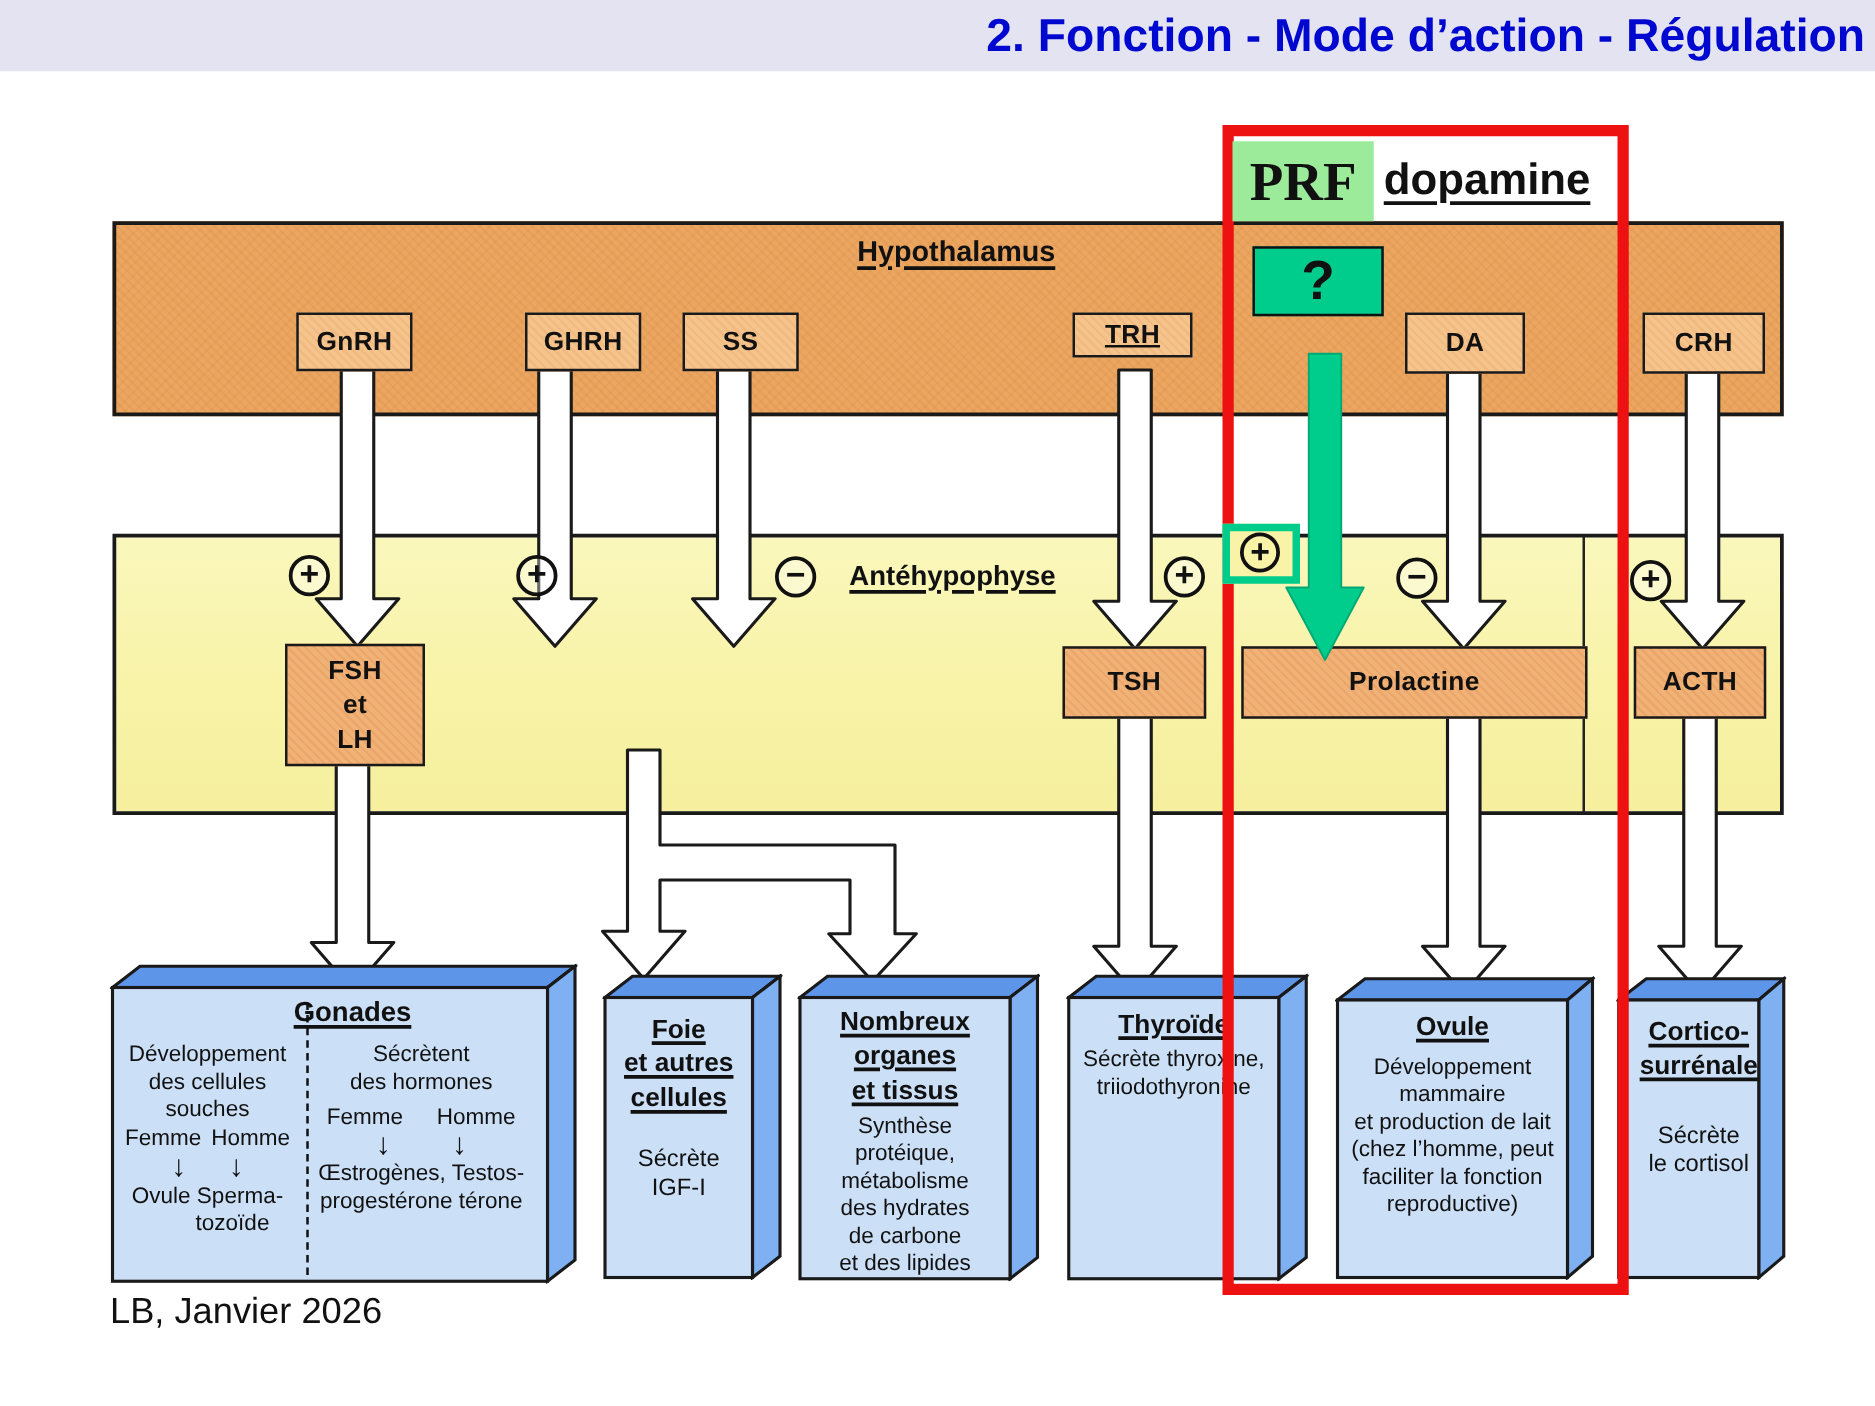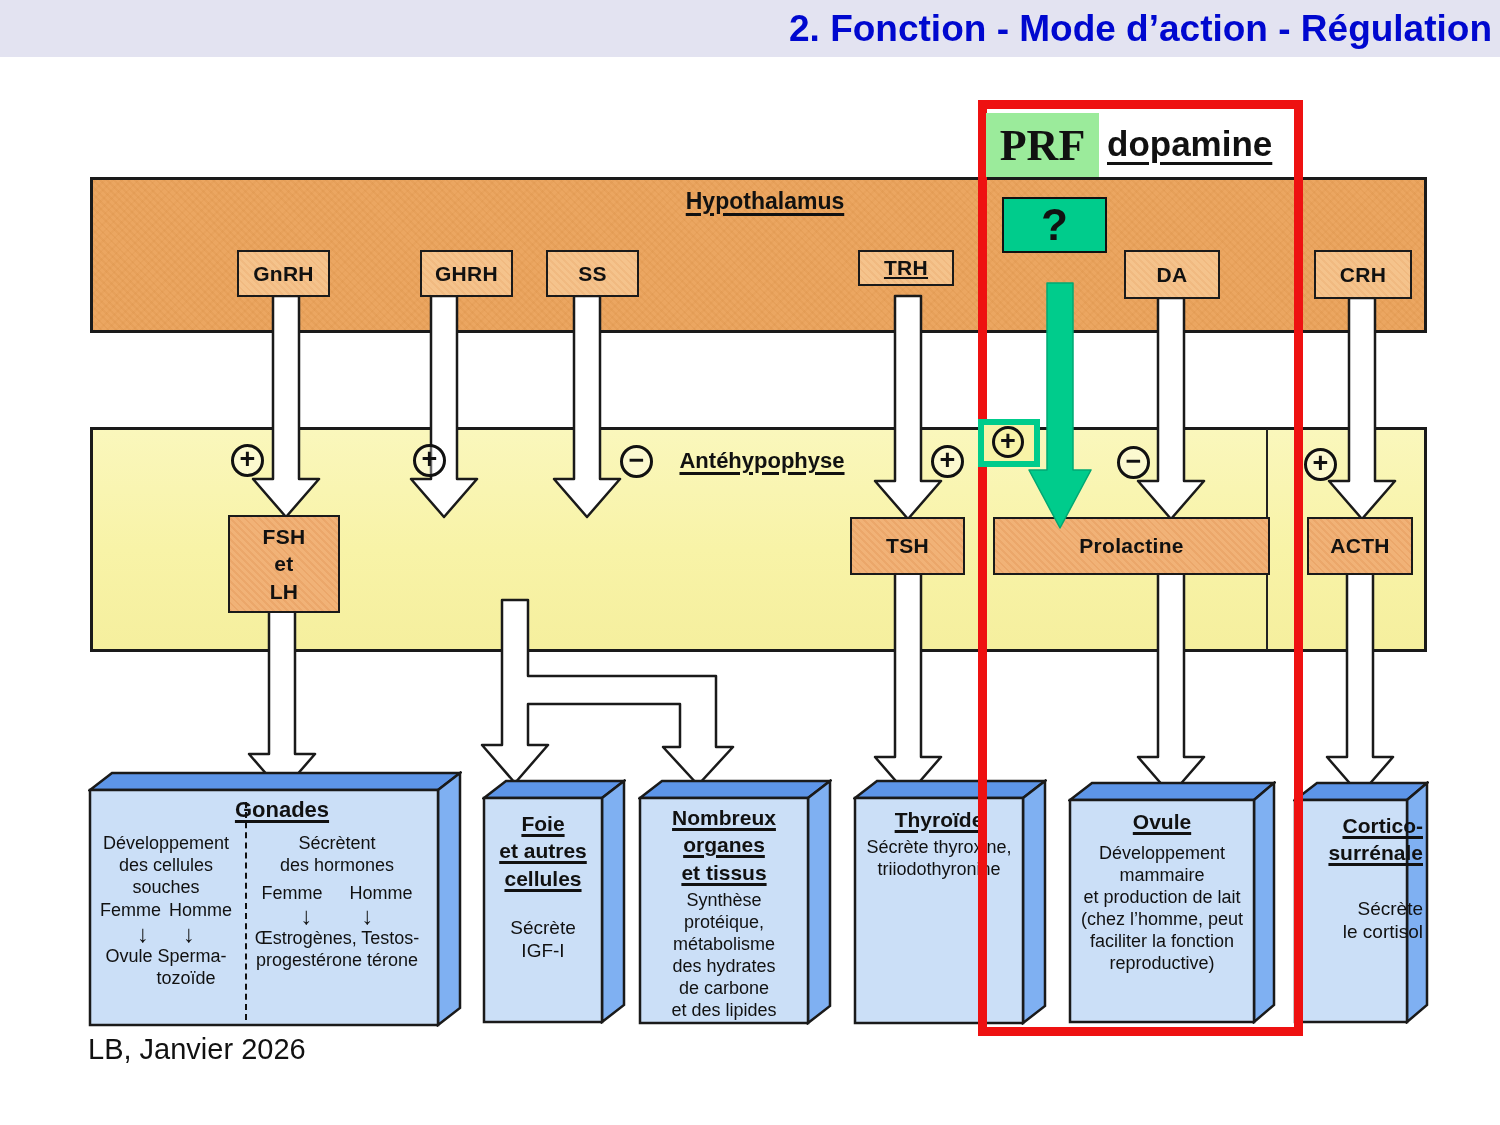--- a/index.html
+++ b/index.html
@@ -233,21 +233,21 @@
 (chez l’homme, peut
 faciliter la fonction
 reproductive)</div>
   </div>
 
   <svg class="abs organ-svg" style="left:1293px;top:781px;" width="136" height="243">
     <polygon class="face-top" points="2,19 24,2 134,2 114,19"></polygon>
     <polygon class="face-right" points="114,19 134,2 134,224 114,241"></polygon>
     <rect class="face-front" x="2" y="19" width="112" height="222"></rect>
   </svg>
-  <div class="abs organ-text" style="left:1295px;top:812px;width:128px;text-align:right;">
+  <div class="abs organ-text" style="left:1295px;top:812px;width:128px;">
     <div class="organ-title">Cortico-
 surrénale</div>
     <div class="organ-body" style="margin-top:30px;font-size:19px;">Sécrète
 le cortisol</div>
   </div>
 
   <div class="abs" id="credit">LB, Janvier 2026</div>
 
 </div>
 

